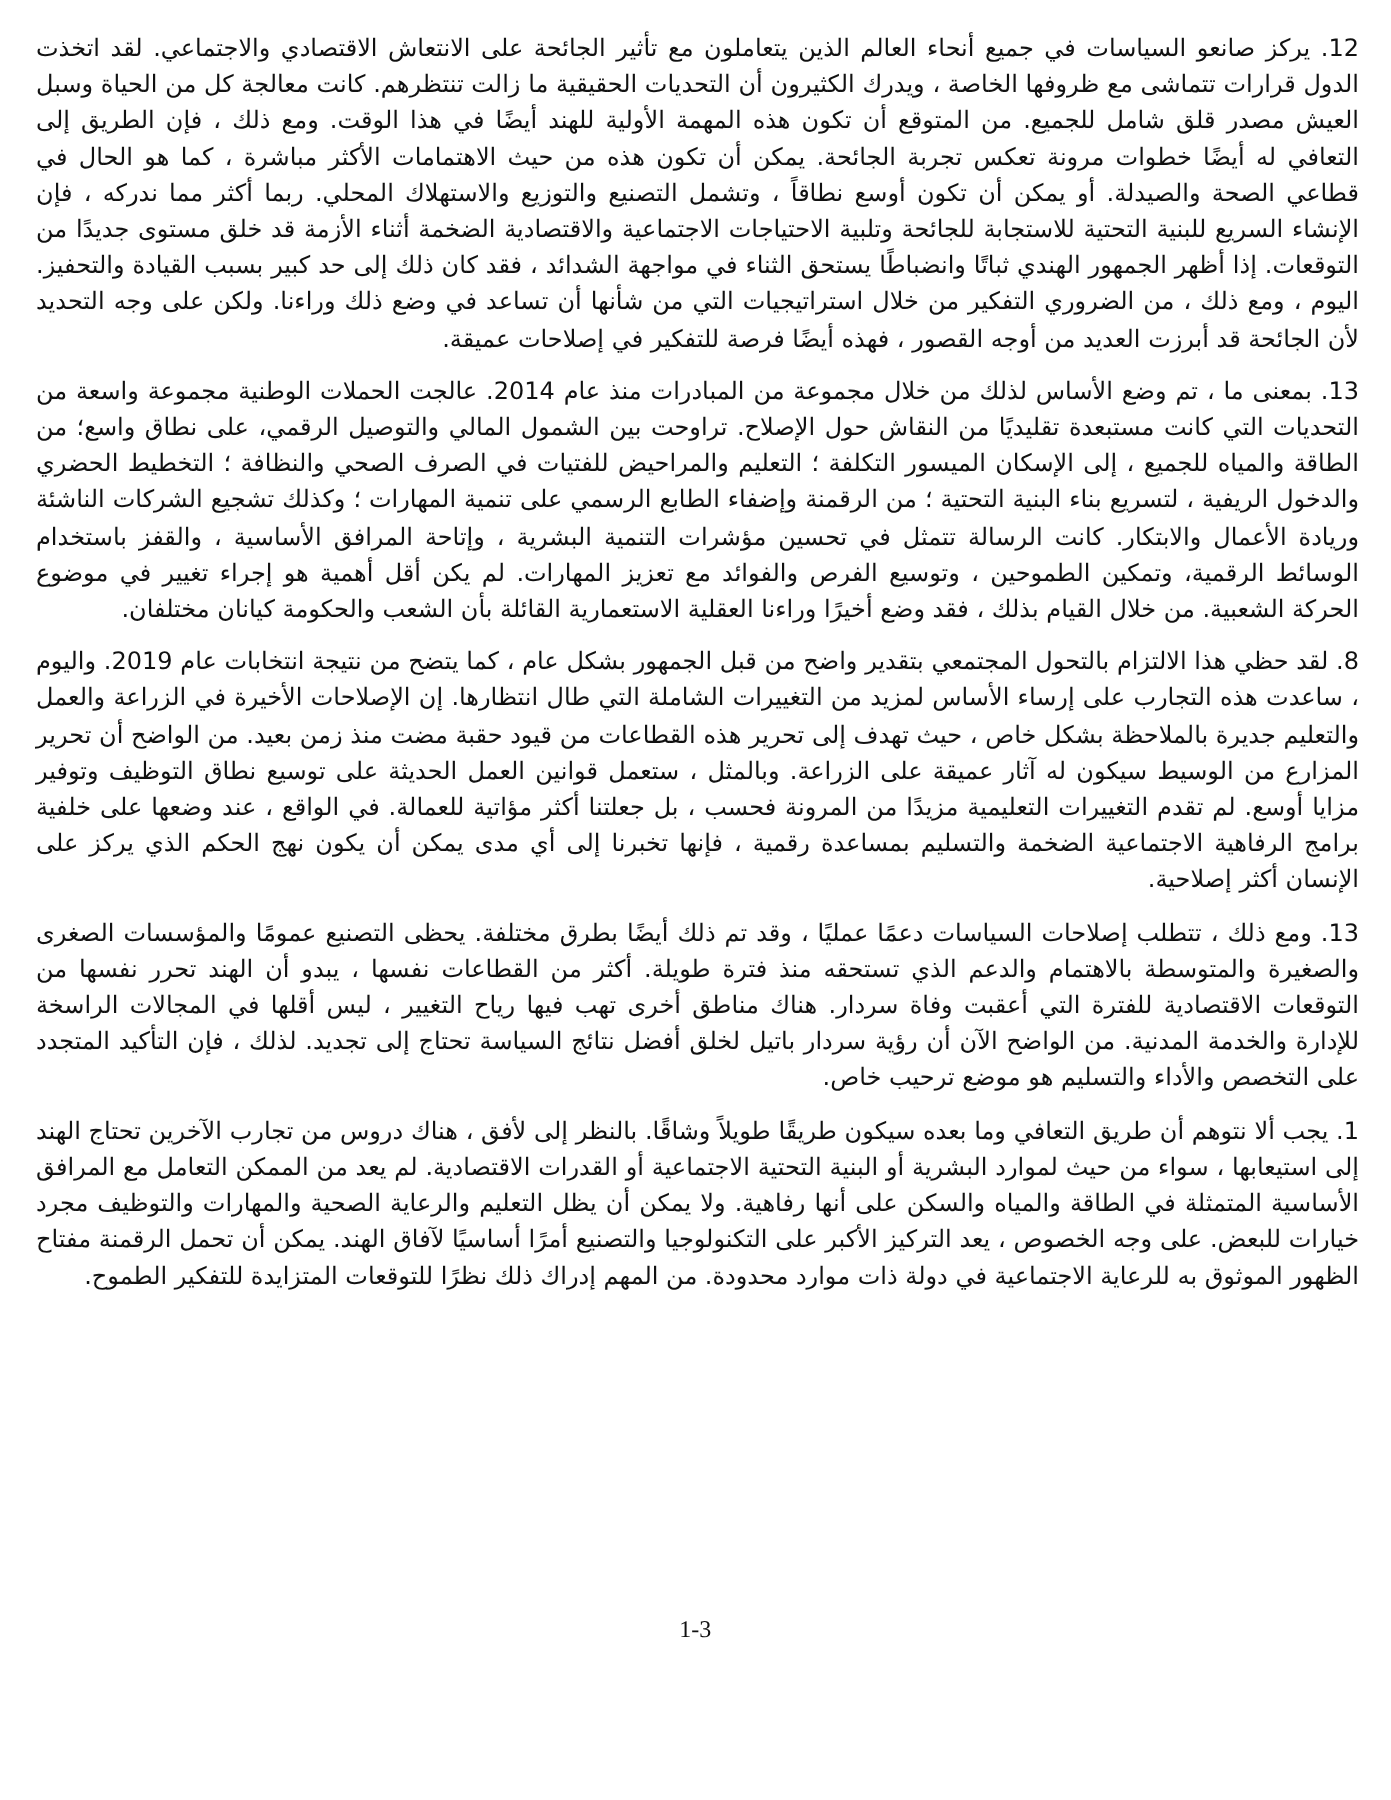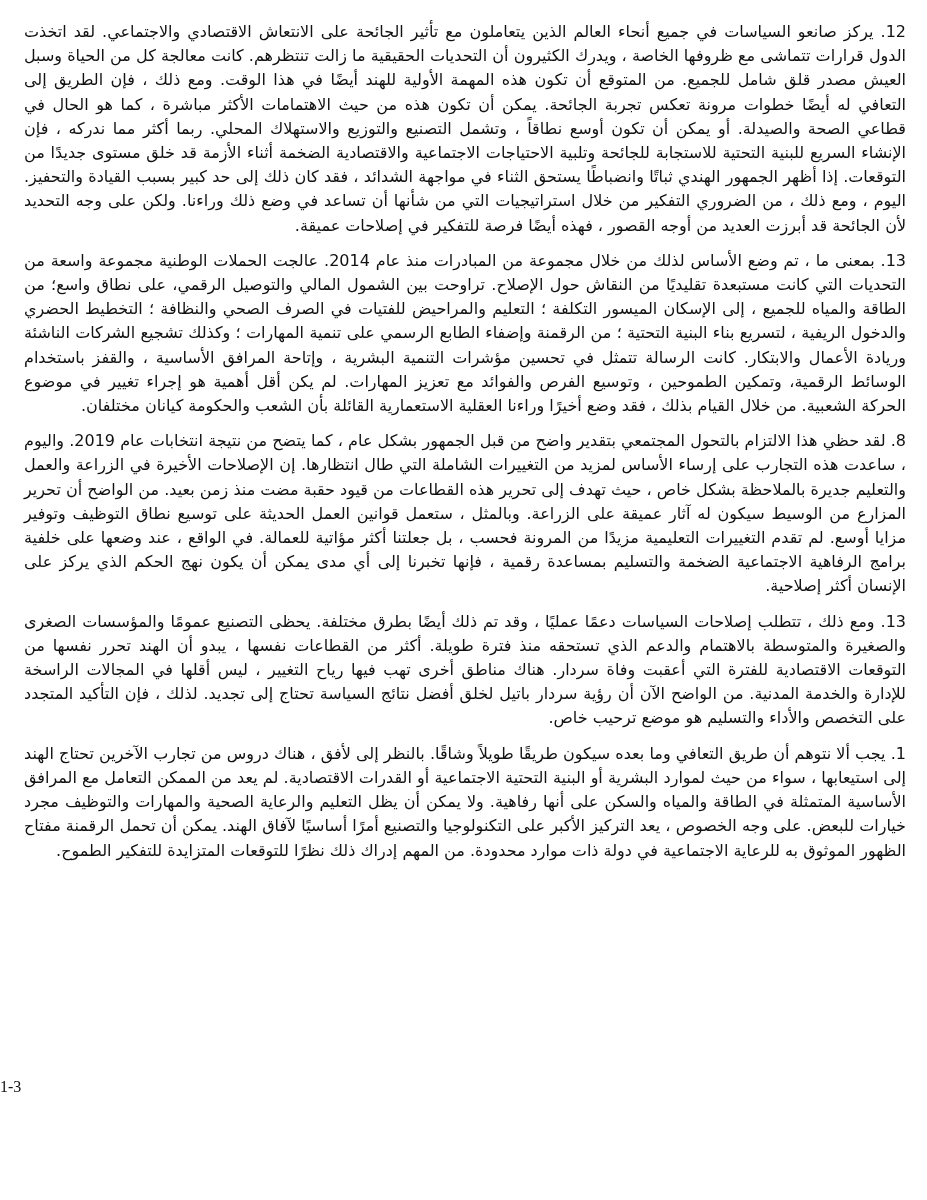--- a/index.html
+++ b/index.html
@@ -31,21 +31,21 @@
     padding: 0;
   }
   .para .num {
     unicode-bidi: embed;
   }
   .footer {
     position: absolute;
     left: 0;
     width: 927px;
     top: 1078px;
-    text-align: left;
+    text-align: center;
     font-family: "Liberation Serif", serif;
     font-size: 16px;
     color: #111111;
   }
 </style>
 </head>
 <body>
 
 <div class="page">
   <p class="para">

